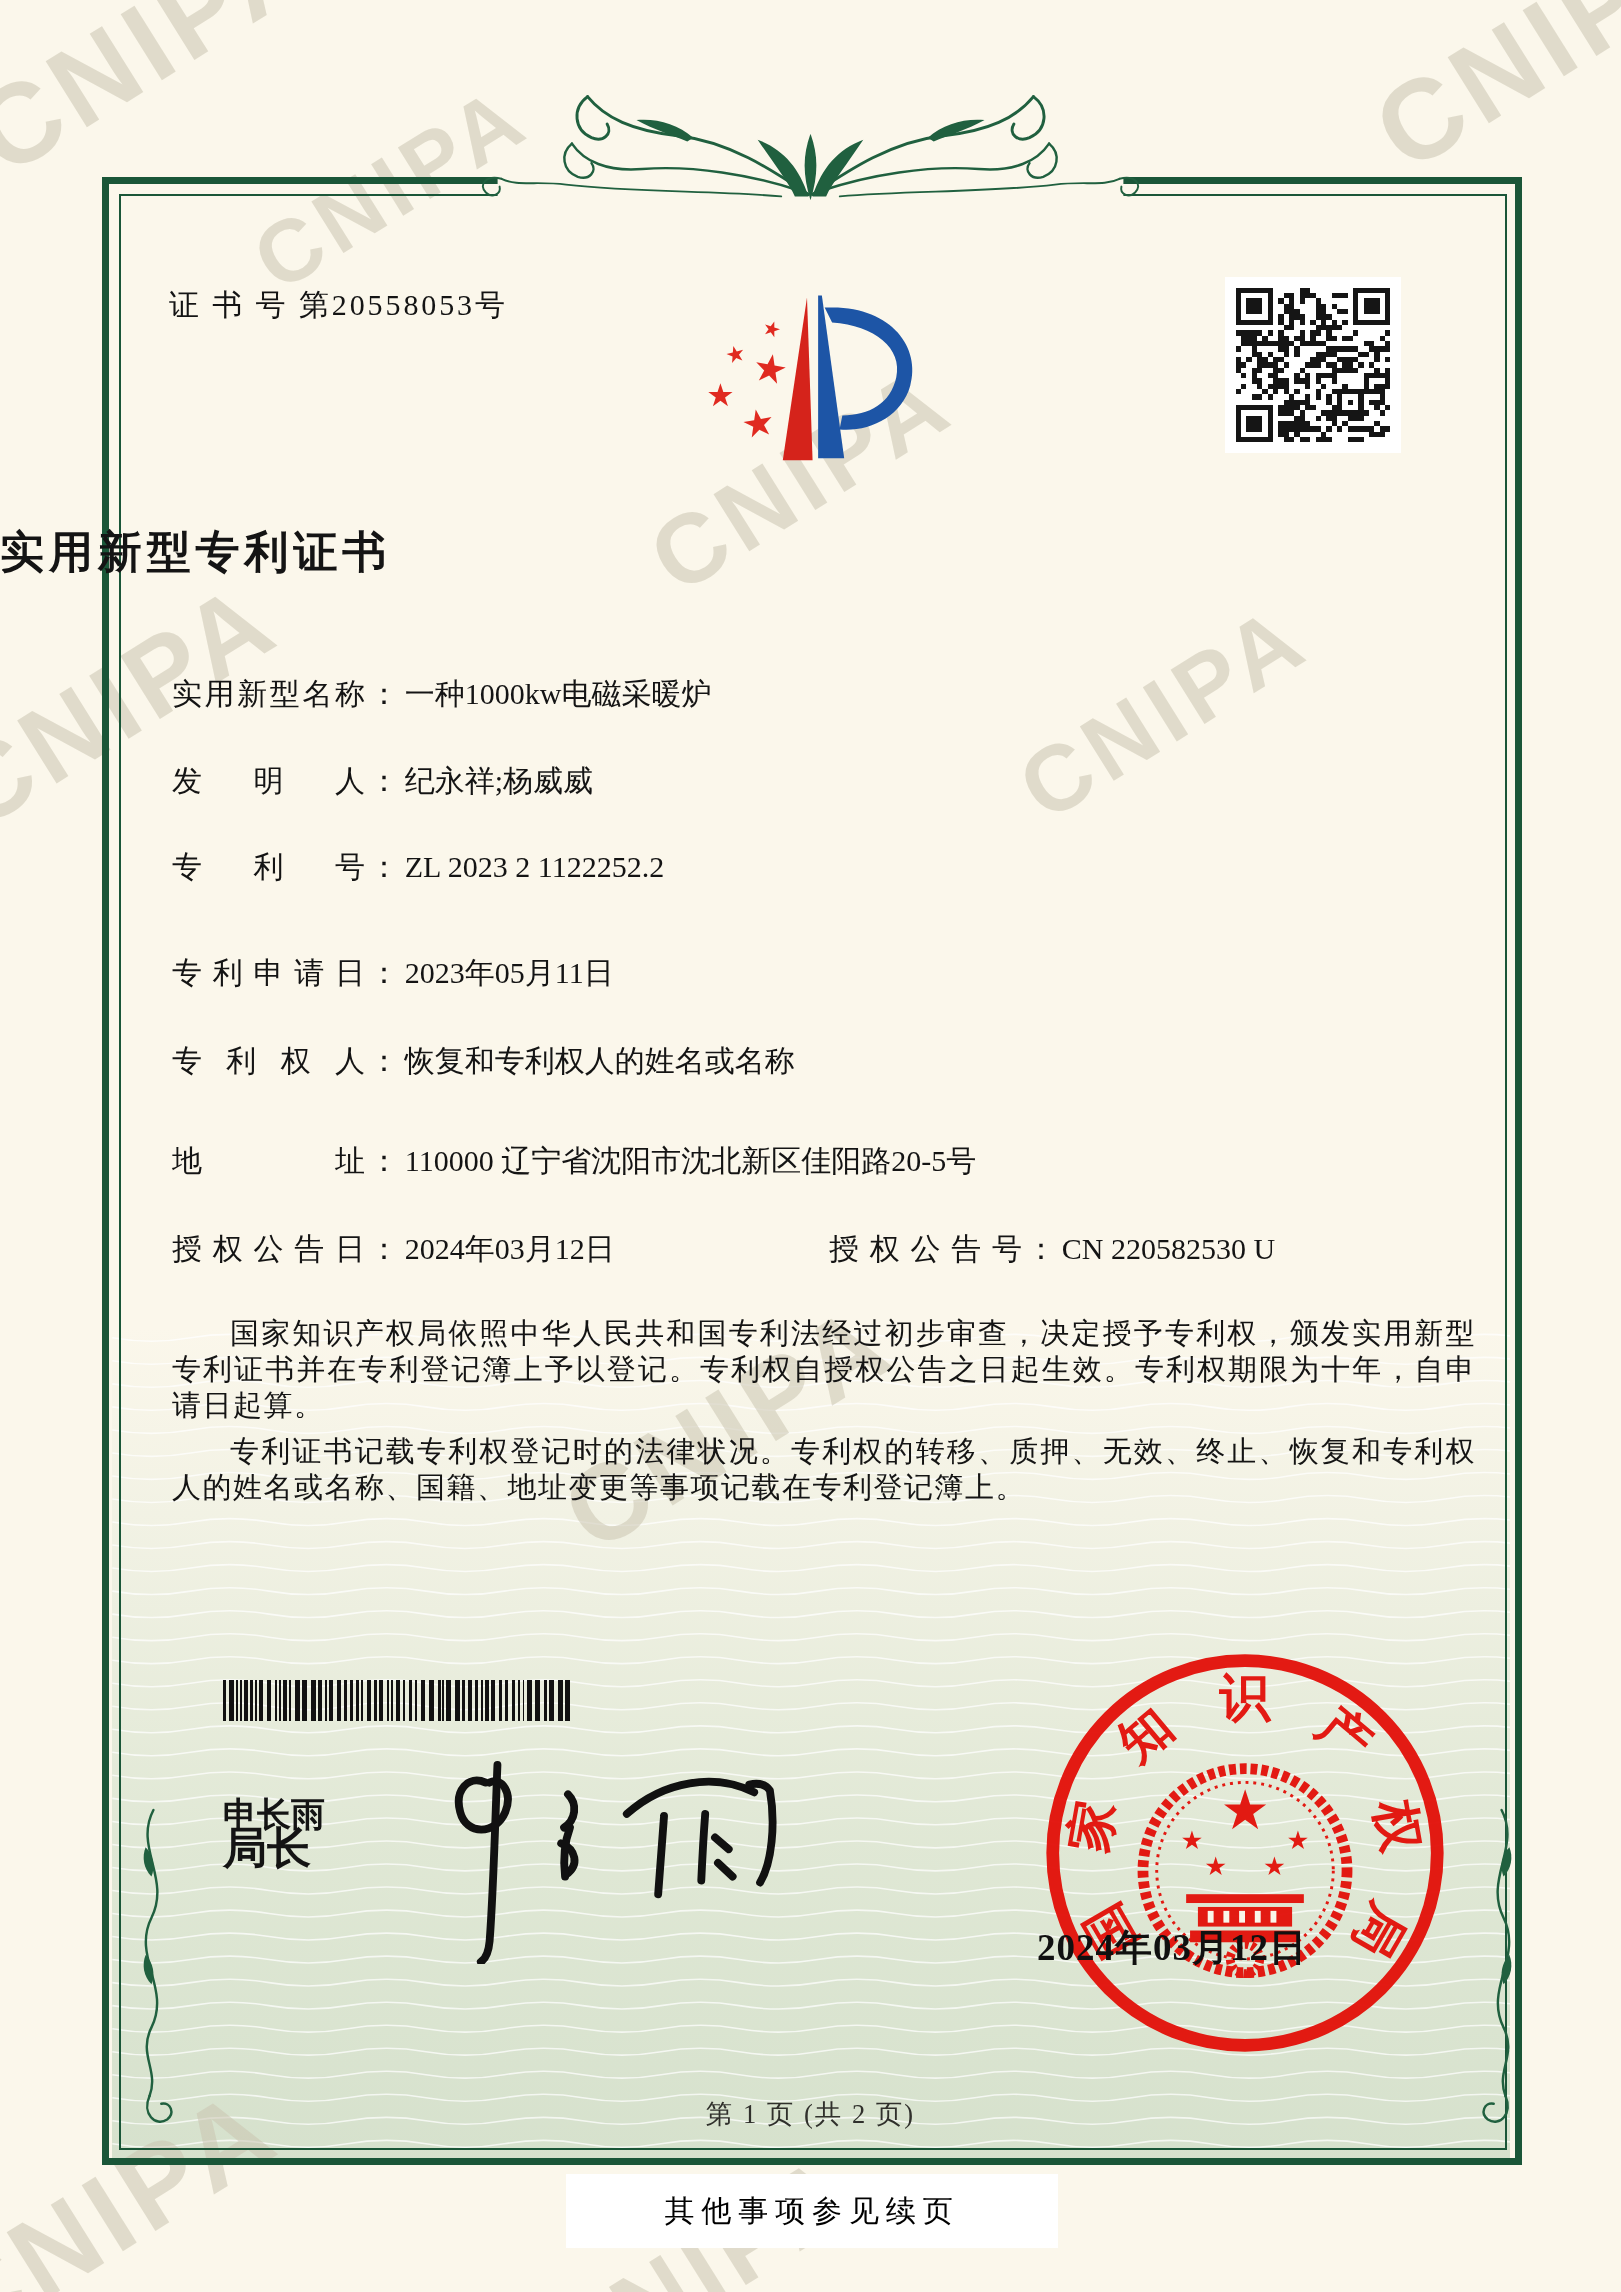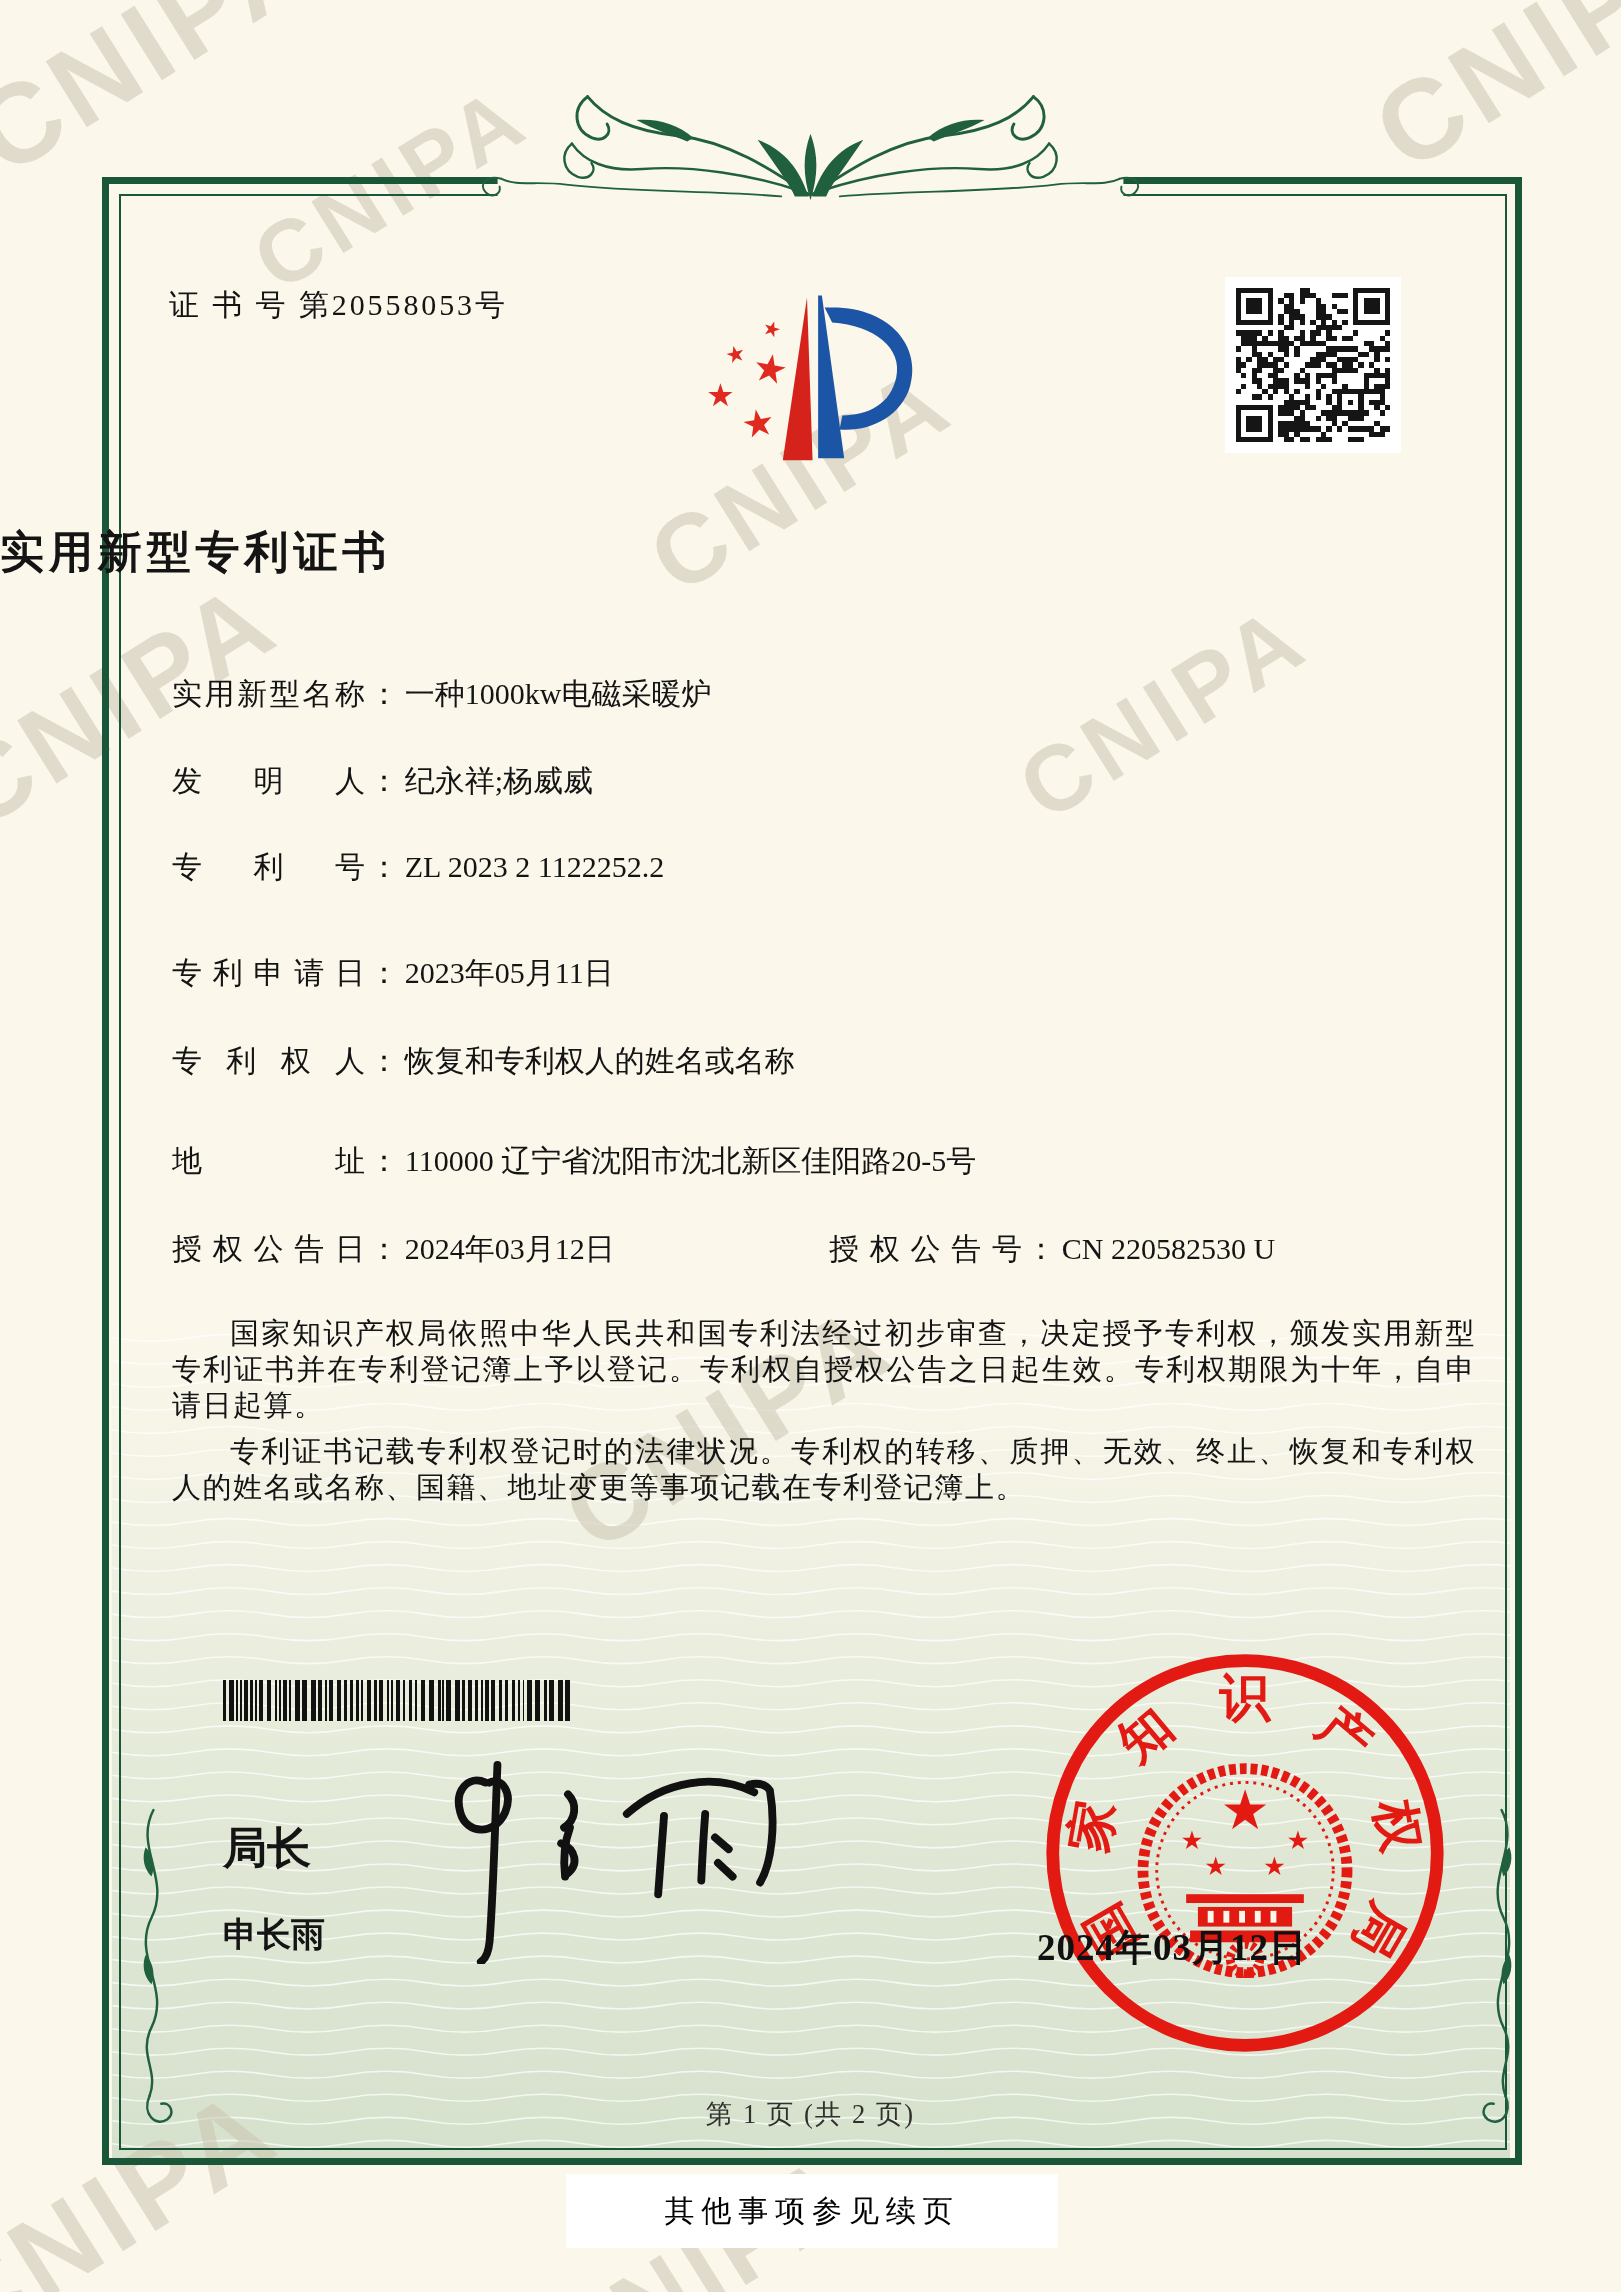--- a/index.html
+++ b/index.html
@@ -31,21 +31,21 @@
   .f-group2{position:absolute;left:657px;top:0;}
   
   #paras{position:absolute;left:172px;top:1315px;width:1304px;z-index:4;}
   #paras p{margin:0 0 9.8px 0;font-size:29px;line-height:36px;text-indent:2em;
       letter-spacing:1.5px;text-align:justify;}
   
   #barcode{position:absolute;left:220px;top:1680px;z-index:4;}
   
   #officer-title{position:absolute;left:223px;top:1819px;font-size:44px;font-weight:bold;
       font-family:"Liberation Sans",sans-serif;z-index:5;}
-  #officer-name{position:absolute;left:223px;top:1912px;font-size:34px;font-weight:bold;
+  #officer-name{position:absolute;left:223px;top:1792px;font-size:34px;font-weight:bold;
       font-family:Liberation Mono, monospace;z-index:5;}
   #signature{position:absolute;left:421px;top:1753px;width:441px;height:211px;z-index:5;}
   
   #seal{position:absolute;left:1039px;top:1647px;width:412px;height:412px;z-index:5;opacity:0.96;}
   #seal-date{position:absolute;left:1037px;top:1923px;width:294px;font-size:37px;font-weight:600;
       color:#101010;z-index:6;letter-spacing:1px;}
   
   #footer-page{position:absolute;left:0;top:2096px;width:100%;text-align:center;
       font-size:26.5px;color:#30302c;z-index:4;letter-spacing:2px;}
   #cont-strip{position:absolute;left:566px;top:2174px;width:492px;height:74px;background:#ffffff;

